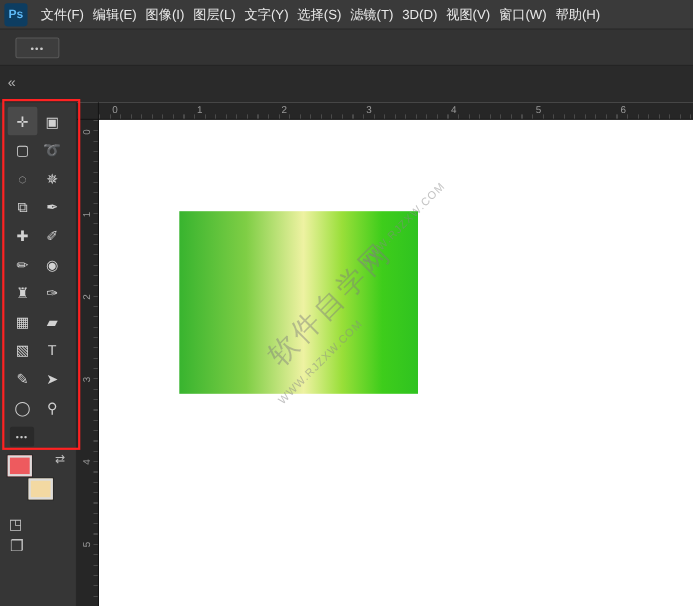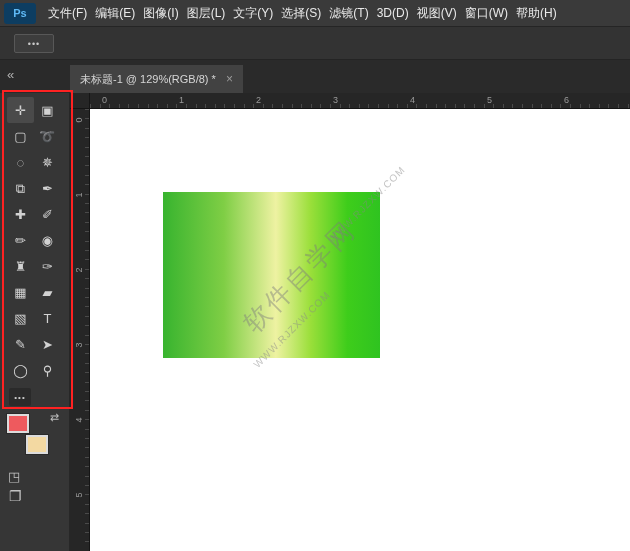--- a/index.html
+++ b/index.html
@@ -3,21 +3,21 @@
 <meta charset="utf-8">
 <style>
   * { margin:0; padding:0; box-sizing:border-box; }
   html,body { width:630px; height:551px; }
   body { font-family:"Liberation Sans", sans-serif; background:#1e1e1e; overflow:hidden; }
   .app { position:relative; width:630px; height:551px; background:#333; overflow:hidden; }
 
   
   .menubar { position:absolute; left:0; top:0; width:100%; height:27px; background:#3a3a3a;
              border-bottom:1px solid #252525; display:flex; align-items:center; white-space:nowrap; z-index:6; }
-  .ps-logo { width:32px; height:21px; margin:0 8px 0 4px; border-radius:3px; background:#0d3d61;
+  .ps-logo { width:21px; height:21px; margin:0 8px 0 4px; border-radius:3px; background:#0d3d61;
              color:#5fb9f5; font-weight:bold; font-size:11px; display:flex; align-items:center; justify-content:center; flex:0 0 auto; }
   .menu-item { padding:0 4px; font-size:12px; color:#e9e9e9; line-height:27px; }
 
   
   .optionsbar { position:absolute; left:0; top:27px; width:100%; height:33px; background:#333333;
                 border-bottom:1px solid #242424; z-index:6; }
   .options-more { position:absolute; left:14px; top:7px; width:40px; height:19px; border:1px solid #585858;
                   border-radius:2px; background:#3d3d3d; color:#c9c9c9; font-size:9px; letter-spacing:1px;
                   display:flex; align-items:center; justify-content:center; }
 
@@ -93,24 +93,20 @@
     <span class="menu-item">窗口(W)</span>
     <span class="menu-item">帮助(H)</span>
   </div>
 
   <div class="optionsbar">
     <div class="options-more">•••</div>
   </div>
 
   <div class="tabbar">
     <span class="collapse-btn">«</span>
-    <div class="tab">
-      <span>未标题-1 @ 129%(RGB/8) *</span>
-      <span class="tab-close">×</span>
-    </div>
   </div>
 
   <div class="toolpanel">
     <div class="tools">
       <div class="tool active">
           <span class="glyph">✛</span>
         </div>
       <div class="tool">
           <span class="glyph">▣</span>
         </div>

